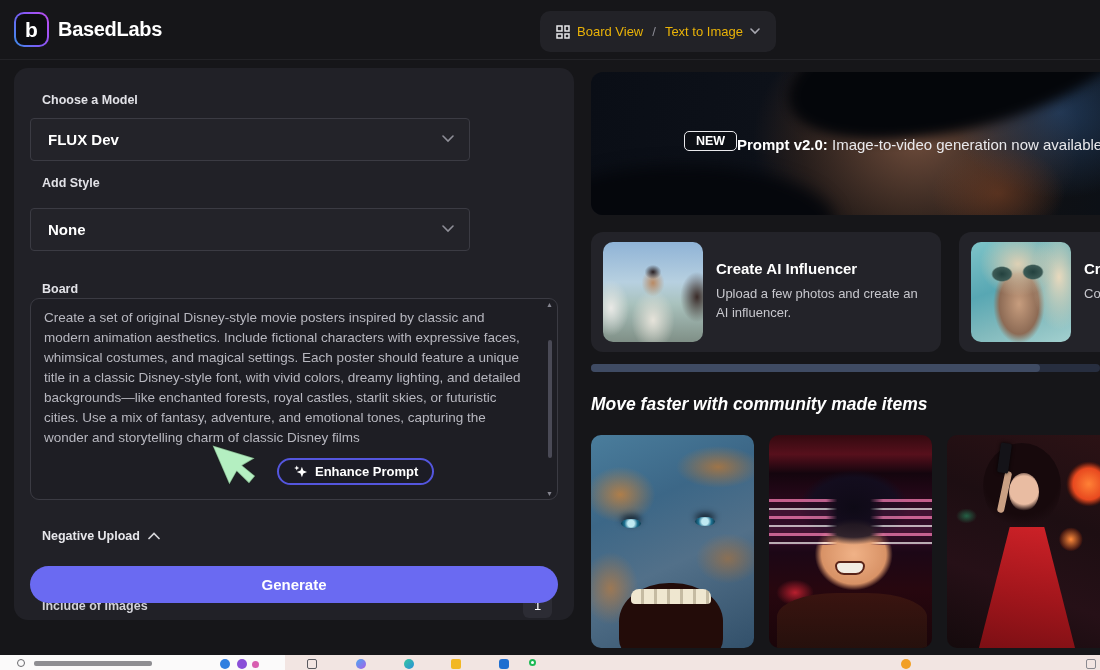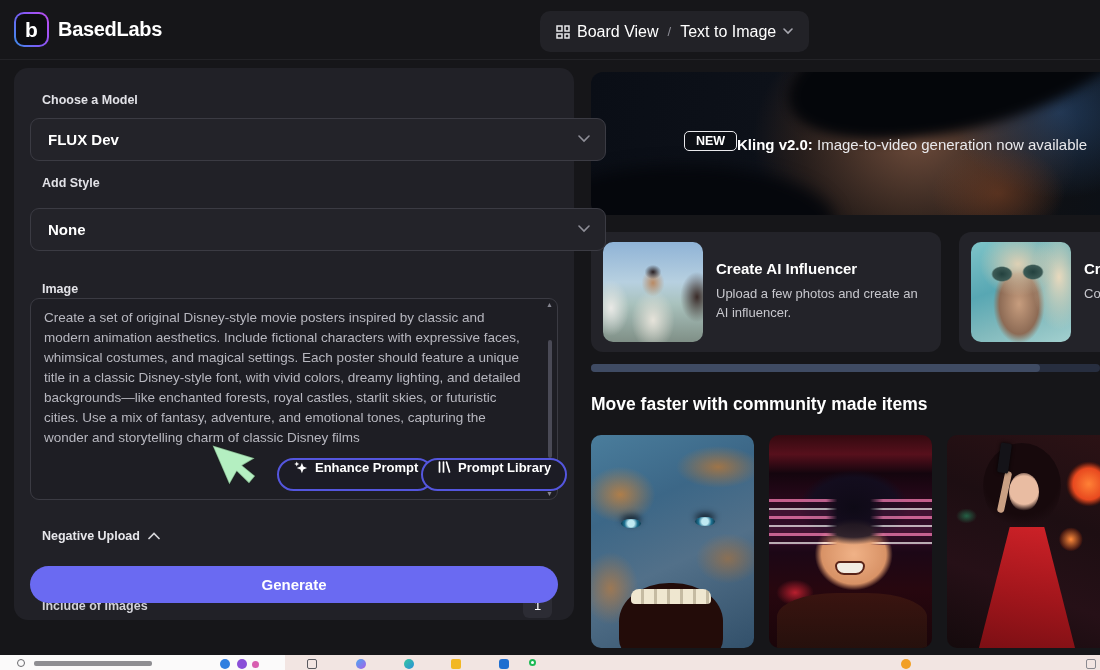--- a/index.html
+++ b/index.html
@@ -8,39 +8,39 @@
 
   
   .app-header{position:absolute;left:0;top:0;width:1100px;height:60px;background:#161619;border-bottom:1px solid #232327;z-index:5;}
   .logo{position:absolute;left:14px;top:12px;width:35px;height:35px;border-radius:10px;
     border:2px solid transparent;
     background:linear-gradient(#0d0d10,#0d0d10) padding-box,linear-gradient(60deg,#3a8fe8 0%,#7b5bf5 45%,#c04cf0 100%) border-box;
     display:flex;align-items:center;justify-content:center;font-weight:bold;font-size:21px;color:#fff;}
   .brand{position:absolute;left:58px;top:18px;font-size:20px;font-weight:bold;letter-spacing:-.3px;}
   .nav-pill{position:absolute;left:540px;top:11px;height:41px;background:#222227;border-radius:10px;
     display:flex;align-items:center;gap:9px;padding:0 16px;}
-  .nav-item{display:flex;align-items:center;gap:7px;font-size:16px;color:#ffffff;cursor:pointer;}
+  .nav-item{display:flex;align-items:center;gap:7px;font-size:13px;color:#eab308;cursor:pointer;}
   .nav-sep{color:#8d8d96;font-size:13px;}
   .icon-svg{display:block;}
 
   
   .panel{position:absolute;left:14px;top:68px;width:560px;height:552px;background:#212127;border-radius:14px;z-index:2;}
   .p-label{position:absolute;left:28px;font-size:12.5px;font-weight:bold;color:#e2e2e7;}
-  .p-select{position:absolute;left:16px;width:576px;height:43px;background:#232329;border:1px solid #3b3b43;
-    border-radius:9px;display:flex;align-items:center;padding:0 17px;font-weight:bold;font-size:15px;color:#fff;cursor:pointer;}
+  .p-select{position:absolute;left:16px;width:440px;height:43px;background:#232329;border:1px solid #3b3b43;
+    border-radius:4px;display:flex;align-items:center;padding:0 17px;font-weight:bold;font-size:15px;color:#fff;cursor:pointer;}
   .p-select .chev{position:absolute;right:15px;top:16px;}
   .prompt-wrap{position:absolute;left:16px;top:230px;width:528px;height:202px;background:#1e1e24;
     border:1px solid #3b3b43;border-radius:9px;overflow:hidden;}
   .prompt-wrap textarea{width:100%;height:236px;background:transparent;border:none;outline:none;resize:none;
     color:#b7b7bf;font-family:"Liberation Sans",sans-serif;font-size:13.5px;line-height:20px;padding:9px 24px 9px 13px;}
   .ta-scroll{position:absolute;right:2px;top:2px;bottom:2px;width:11px;display:flex;flex-direction:column;
     align-items:center;justify-content:space-between;color:#85858f;font-size:7px;}
   .ta-thumb{width:4px;height:118px;background:#4a4a56;border-radius:2px;}
-  .pill-btn{position:absolute;height:33px;border:2px solid #5456de;border-radius:999px;background:#1c1c25;
-    color:#fff;font-weight:bold;font-size:13px;display:flex;gap:7px;padding:0 14px;cursor:pointer;z-index:4;}
+  .pill-btn{position:absolute;height:27px;border:2px solid #5456de;border-radius:999px;background:#1c1c25;
+    color:#fff;font-weight:bold;font-size:13px;display:flex;align-items:center;gap:7px;padding:0 14px;cursor:pointer;z-index:4;}
   .neg-row{position:absolute;left:28px;top:461px;display:flex;align-items:center;gap:8px;
     font-size:12.5px;font-weight:bold;color:#e6e6ea;cursor:pointer;}
   .generate-btn{position:absolute;left:16px;top:498px;width:528px;height:37px;border:none;border-radius:999px;
     background:#6a6af2;color:#fff;font-family:"Liberation Sans",sans-serif;font-weight:bold;font-size:15px;cursor:pointer;z-index:6;}
   .num-label{position:absolute;left:28px;top:531px;font-size:12.5px;font-weight:bold;color:#d2d2d8;}
   .num-box{position:absolute;left:509px;top:524px;width:29px;height:26px;background:#2c2c34;border-radius:6px;
     display:flex;align-items:center;justify-content:center;font-size:13px;color:#fff;z-index:1;}
 
   
   .agent-cursor{position:absolute;left:201px;top:436px;z-index:60;pointer-events:none;}
@@ -75,21 +75,21 @@
       radial-gradient(55px 46px at 47% 22%,#ded0b4,transparent 70%),
       radial-gradient(42px 80px at 88% 35%,#e8d9bd,transparent 66%),
       radial-gradient(34px 52px at 48% 62%,#c79d7e,#8d6b55 58%,transparent 76%),
       linear-gradient(160deg,#7ec4c8 0%,#58a7b3 42%,#82babd 72%,#a3d0cf 100%);}
   .promo-title{position:absolute;left:125px;top:28px;font-size:15px;font-weight:bold;color:#fff;white-space:nowrap;}
   .promo-desc{position:absolute;left:125px;top:52px;width:215px;font-size:13px;line-height:19px;color:#c7c7cd;}
 
   .hscroll{position:absolute;left:591px;top:364px;width:509px;height:8px;border-radius:4px;background:#272e3f;}
   .hscroll .thumb{position:absolute;left:0;top:0;width:449px;height:8px;border-radius:4px;background:#3f4b63;}
 
-  .community-heading{position:absolute;left:591px;top:394px;font-size:17.5px;font-weight:bold;color:#fff;white-space:nowrap;}
+  .community-heading{position:absolute;left:591px;top:394px;font-size:17.5px;font-weight:bold;color:#fff;white-space:nowrap;font-style:italic;}
 
   .cimg{position:absolute;top:435px;width:163px;height:213px;border-radius:10px;overflow:hidden;}
   .cimg-demon{left:591px;background:
       radial-gradient(50px 40px at 18% 28%,rgba(212,132,52,.75),transparent 70%),
       radial-gradient(60px 30px at 78% 15%,rgba(200,122,46,.7),transparent 70%),
       radial-gradient(40px 52px at 12% 72%,rgba(206,126,50,.6),transparent 70%),
       radial-gradient(46px 36px at 84% 58%,rgba(190,116,46,.55),transparent 70%),
       linear-gradient(155deg,#4a7d9c 0%,#3c6787 32%,#527089 58%,#32506a 100%);}
   .cimg-demon .eye{position:absolute;width:20px;height:9px;border-radius:50%;
       background:radial-gradient(circle at 50% 50%,#bfe9f2 0 30%,#1c6e8e 60%,#0b2e40 100%);box-shadow:0 -4px 6px rgba(10,20,30,.8);}
@@ -178,45 +178,37 @@
   </div>
 
   <div class="p-label" style="top:108px">Add Style</div>
   <div class="p-select" style="top:140px">
     <span>None</span>
     <svg class="chev" width="12" height="8" viewBox="0 0 12 8">
       <polyline points="1,1 6,6 11,1" fill="none" stroke="#8f8f98" stroke-width="1.6" stroke-linecap="round"></polyline>
     </svg>
   </div>
 
-  <div class="p-label" style="top:214px">Image</div>
+  <div class="p-label" style="top:214px">Board</div>
   <div class="prompt-wrap">
     <textarea spellcheck="false" style="">Create a set of original Disney-style movie posters inspired by classic and modern animation aesthetics. Include fictional characters with expressive faces, whimsical costumes, and magical settings. Each poster should feature a unique title in a classic Disney-style font, with vivid colors, dreamy lighting, and detailed backgrounds—like enchanted forests, royal castles, starlit skies, or futuristic cities. Use a mix of fantasy, adventure, and emotional tones, capturing the wonder and storytelling charm of classic Disney films</textarea>
     <div class="ta-scroll">
       <span>▲</span>
       <div class="ta-thumb"></div>
       <span>▼</span>
     </div>
   </div>
 
   <button class="pill-btn" style="left:263px;top:390px">
     <svg class="icon-svg" width="15" height="15" viewBox="0 0 16 16">
       <path d="M9.5 3 L11 7 L15 8.5 L11 10 L9.5 14 L8 10 L4 8.5 L8 7 Z" fill="#fff"></path>
       <path d="M4 1.5 L4.8 3.4 L6.7 4.2 L4.8 5 L4 6.9 L3.2 5 L1.3 4.2 L3.2 3.4 Z" fill="#fff"></path>
     </svg>
     <span>Enhance Prompt</span>
   </button>
-  <button class="pill-btn" style="left:407px;top:390px">
-    <svg class="icon-svg" width="14" height="14" viewBox="0 0 14 14">
-      <line x1="2.5" y1="2" x2="2.5" y2="12" stroke="#fff" stroke-width="1.7" stroke-linecap="round"></line>
-      <line x1="6.5" y1="2" x2="6.5" y2="12" stroke="#fff" stroke-width="1.7" stroke-linecap="round"></line>
-      <line x1="9.5" y1="2" x2="12.5" y2="12" stroke="#fff" stroke-width="1.7" stroke-linecap="round"></line>
-    </svg>
-    <span>Prompt Library</span>
-  </button>
 
   <div class="neg-row">
     <span>Negative Upload</span>
     <svg class="icon-svg" width="12" height="8" viewBox="0 0 12 8">
       <polyline points="1,6.5 6,1.5 11,6.5" fill="none" stroke="#d6d6da" stroke-width="1.7" stroke-linecap="round"></polyline>
     </svg>
   </div>
 
   <div class="num-label">Include of Images</div>
   <div class="num-box">1</div>
@@ -227,21 +219,21 @@
 <svg class="agent-cursor" width="62" height="64" viewBox="0 0 62 64">
   <g transform="rotate(-18 26 28)">
     <path d="M18 6 L22 48 L33 38 L41 53 L49 48 L40 34 L54 31 Z" fill="#b4efc1" stroke="rgba(20,40,25,.25)" stroke-width="1.5" stroke-linejoin="round"></path>
   </g>
 </svg>
 
 <div class="banner">
   <div class="hair"></div>
   <div class="shoulder"></div>
   <div class="new-badge">NEW</div>
-  <div class="banner-caption"><b>Kling v2.0:</b><span> Image-to-video generation now available</span></div>
+  <div class="banner-caption"><b>Prompt v2.0:</b><span> Image-to-video generation now available</span></div>
 </div>
 
 <div class="promo-card" style="left:591px">
   <div class="promo-thumb thumb-influencer"></div>
   <div class="promo-title">Create AI Influencer</div>
   <div class="promo-desc">Upload a few photos and create an AI influencer.</div>
 </div>
 
 <div class="promo-card" style="left:959px">
   <div class="promo-thumb thumb-diver"></div>

